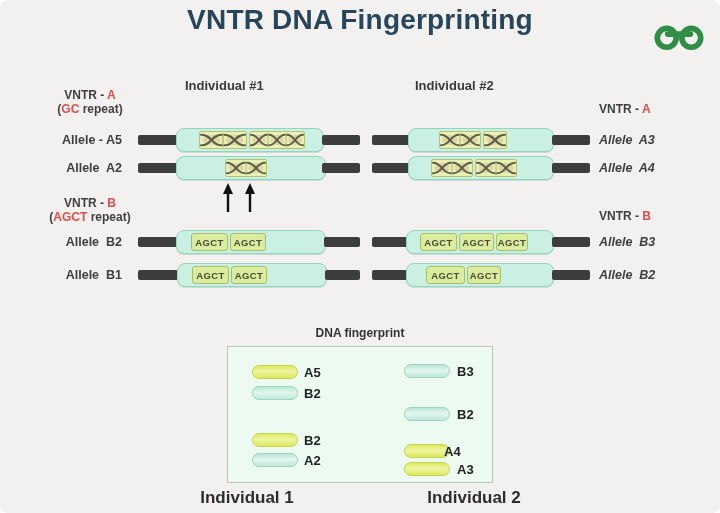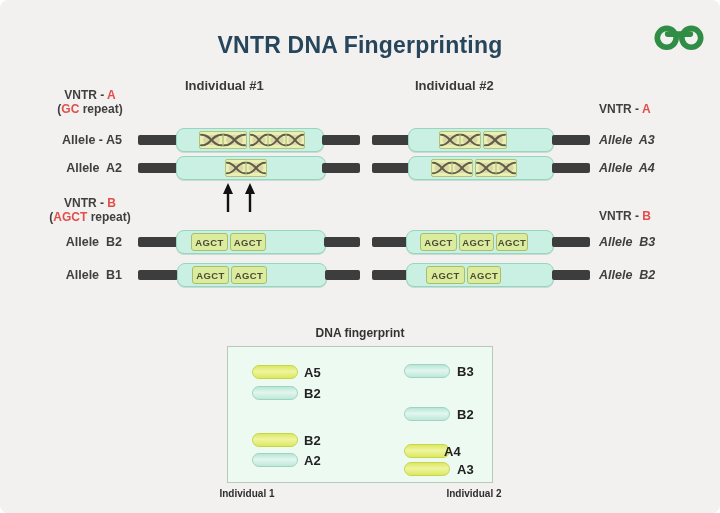--- a/index.html
+++ b/index.html
@@ -1,19 +1,19 @@
 <!DOCTYPE html>
 <html><head>
 <meta charset="utf-8">
 <style>
   html,body{margin:0;padding:0;background:#ffffff;font-family:"Liberation Sans",sans-serif;}
   #canvas{position:relative;width:720px;height:513px;background:#f2f1ef;border-radius:8px;overflow:hidden;}
 
-  .title{position:absolute;left:0;top:32px;width:720px;text-align:center;
-         font-size:23px;font-weight:700;color:#27465c;letter-spacing:0.2px;}
+  .title{position:absolute;left:0;top:4px;width:720px;text-align:center;
+         font-size:28px;font-weight:700;color:#27465c;letter-spacing:0.2px;}
   .logo{position:absolute;left:652px;top:18px;}
 
   .col-header{position:absolute;width:140px;text-align:left;top:78px;
               font-size:13px;font-weight:700;color:#3a3a3a;}
   #hdr-ind1{left:185px;} #hdr-ind2{left:415px;}
 
   .vntr-block{position:absolute;width:130px;text-align:center;font-size:12px;
               font-weight:700;color:#3f3f3f;line-height:14px;}
   #vntr-a-left{left:25px;top:88px;} #vntr-b-left{left:25px;top:196px;}
   .vntr-right{position:absolute;left:599px;font-size:12px;font-weight:700;color:#3f3f3f;}
@@ -39,21 +39,21 @@
              font-size:12px;font-weight:600;color:#333333;}
   .gel-box{position:absolute;left:227px;top:346px;width:266px;height:137px;
            background:#edfaf2;border:1px solid #b7c9bc;box-sizing:border-box;}
   .band{position:absolute;width:46px;height:14px;border-radius:7px;box-sizing:border-box;}
   .band.yellow{background:linear-gradient(180deg,#dce95e 0%,#eff4a2 45%,#dce95e 100%);
                border:1px solid #c6d64b;}
   .band.cyan{background:linear-gradient(180deg,#b9e6d6 0%,#e2f6ef 45%,#bfe8d9 100%);
              border:1px solid #9fd4c2;}
   .band-label{position:absolute;font-size:13px;font-weight:700;color:#222222;}
   .lane-caption{position:absolute;top:488px;width:120px;text-align:center;
-                font-size:10px;font-weight:600;color:#2e2e2e;}
+                font-size:17px;font-weight:600;color:#2e2e2e;}
   #cap-ind1{left:187px;} #cap-ind2{left:414px;}
 </style>
 </head>
 <body>
 
 <svg width="0" height="0" style="position:absolute">
   <defs>
     <g id="twist">
       <ellipse cx="10" cy="9" rx="7.5" ry="5.5" fill="#d8cba0" opacity="0.7"></ellipse>
       <path d="M1,3 C10,3 10,15 19,15" stroke="#5e5e4a" stroke-width="2.2" fill="none" stroke-linecap="round"></path>

